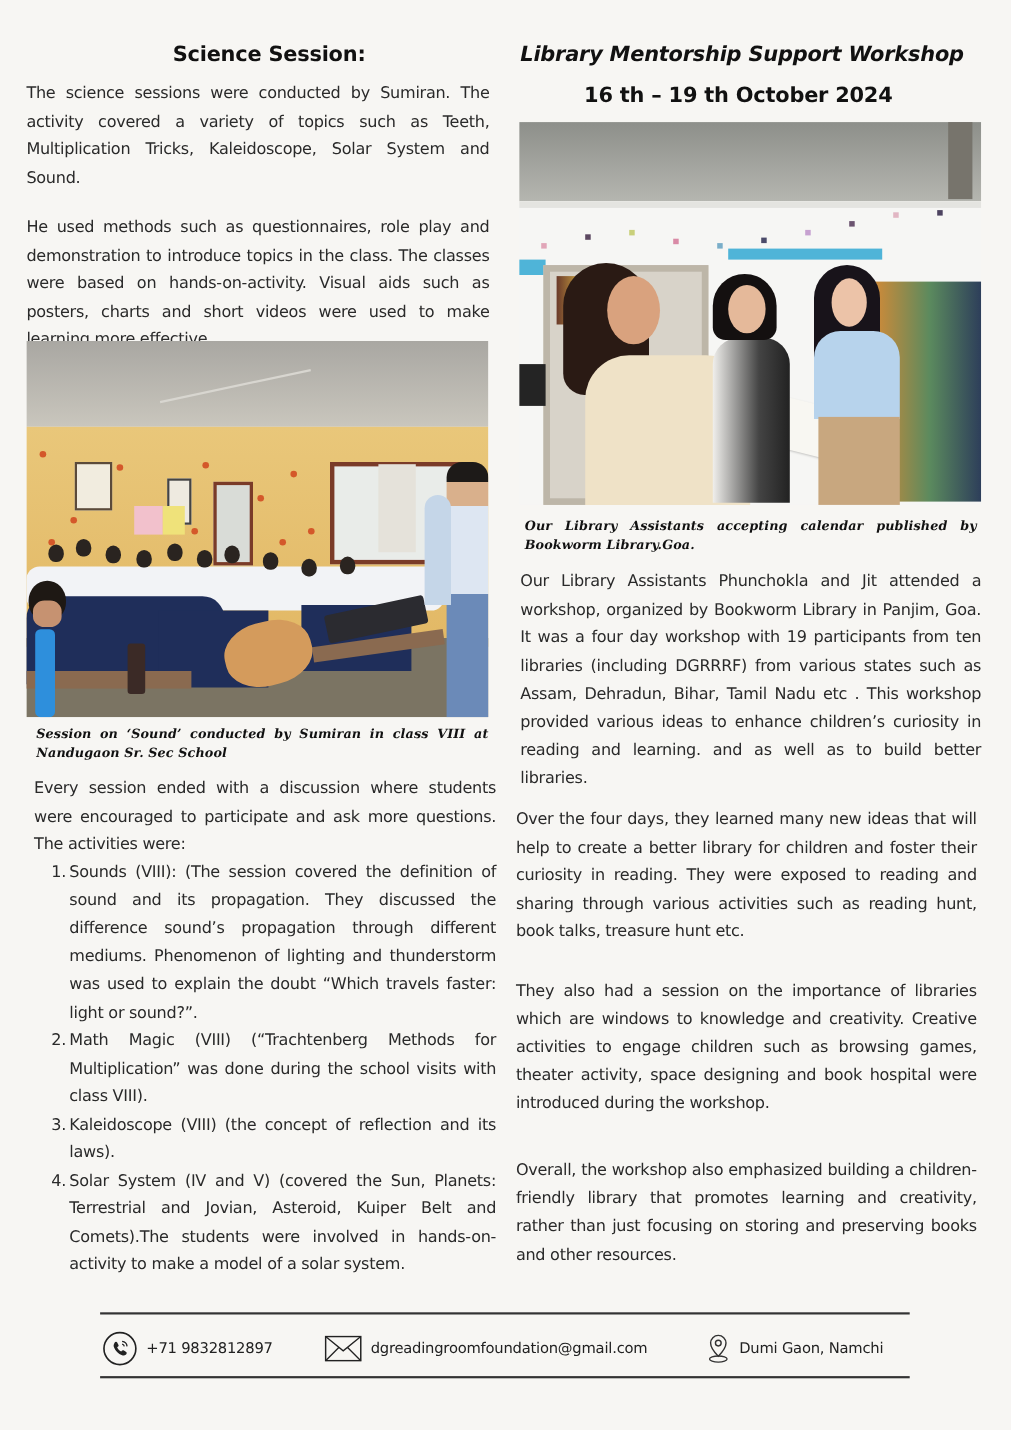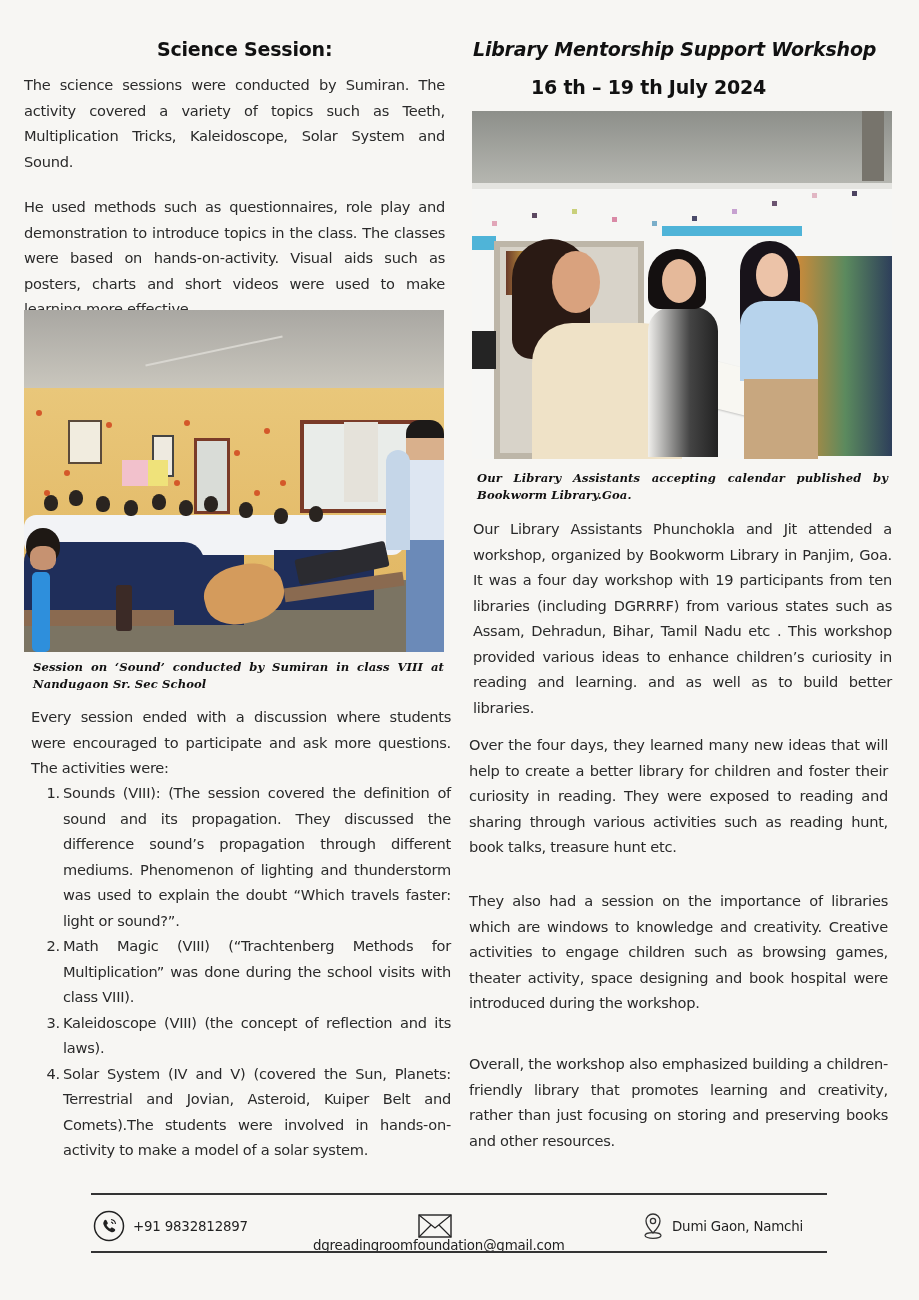--- a/index.html
+++ b/index.html
@@ -147,21 +147,21 @@
     <span class="num">3.</span>
     <span class="txt">Kaleidoscope (VIII) (the concept of reflection and its laws).</span>
   </li>
   <li>
     <span class="num">4.</span>
     <span class="txt">Solar System (IV and V) (covered the Sun, Planets: Terrestrial and Jovian, Asteroid, Kuiper Belt and Comets).The students were involved in hands-on-activity to make a model of a solar system.</span>
   </li>
 </ol>
 
 <div class="abs heading" style="left:473px; top:38px;font-style:italic;">Library Mentorship Support Workshop</div>
-<div class="abs heading" style="left:531px; top:76px;">16 th – 19 th July 2024</div>
+<div class="abs heading" style="left:531px; top:76px;">16 th – 19 th October 2024</div>
 
 <div class="abs photo" style="left:472px; top:111px; width:420px; height:348px;" title="Three women smiling and holding a calendar in front of bookshelves in a library">
   <div class="abs p2-ceiling"></div>
   <div class="abs p2-wall"></div>
   <div class="abs" style="left:0; top:72px; width:100%; height:6px; background:#e4e4e0;"></div>
   <div class="abs" style="left:390px; top:0; width:22px; height:70px; background:#77746c;"></div>
   <div class="abs bunting" style="left:20px;top:110px;background:#e1a6b8"></div>
   <div class="abs bunting" style="left:60px;top:102px;background:#5c4860"></div>
   <div class="abs bunting" style="left:100px;top:98px;background:#c9d07a"></div>
   <div class="abs bunting" style="left:140px;top:106px;background:#d98aa6"></div>
@@ -204,24 +204,24 @@
 <p class="abs body-text" style="left:469px; top:1051px; width:419px;">Overall, the workshop also emphasized building a children-friendly library that promotes learning and creativity, rather than just focusing on storing and preserving books and other resources.</p>
 
 <div class="abs rule" style="left:91px; top:1193px; width:736px;"></div>
 
 <div class="abs footer-item" style="left:93px; top:1210px;">
   <svg width="32" height="32" viewBox="0 0 32 32">
     <circle cx="16" cy="16" r="14.5" fill="none" stroke="#222" stroke-width="1.5"></circle>
     <path d="M11 10.5c1-1 2-1 2.4-.2l1.3 2.4c.3.6.1 1.1-.4 1.5l-.8.6c.6 1.7 2 3.2 3.7 3.9l.6-.8c.4-.5 1-.6 1.5-.3l2.4 1.4c.7.4.7 1.5-.1 2.3-1 1-2.3 1.3-3.6.8-3.5-1.3-6.2-4-7.5-7.5-.5-1.4-.1-3 1-4.1z" fill="#222"></path>
     <path d="M18 9.5a5 5 0 0 1 4.5 4.5M18 12a2.5 2.5 0 0 1 2 2" fill="none" stroke="#222" stroke-width="1.2"></path>
   </svg>
-  <span>+91 9832812897</span>
-</div>
-
-<div class="abs footer-item" style="left:313px; top:1214px;flex-direction:column;">
+  <span>+71 9832812897</span>
+</div>
+
+<div class="abs footer-item" style="left:295px; top:1214px;">
   <svg width="34" height="24" viewBox="0 0 34 24">
     <rect x="1" y="1" width="32" height="22" fill="none" stroke="#222" stroke-width="1.4"></rect>
     <path d="M1 1 L17 14 L33 1 M1 23 L13 11 M33 23 L21 11" fill="none" stroke="#222" stroke-width="1.2"></path>
   </svg>
   <span>dgreadingroomfoundation@gmail.com</span>
 </div>
 
 <div class="abs footer-item" style="left:642px; top:1212px;">
   <svg width="22" height="28" viewBox="0 0 22 28">
     <path d="M11 2a7 7 0 0 0-7 7c0 5 7 12 7 12s7-7 7-12a7 7 0 0 0-7-7z" fill="none" stroke="#333" stroke-width="1.3"></path>

